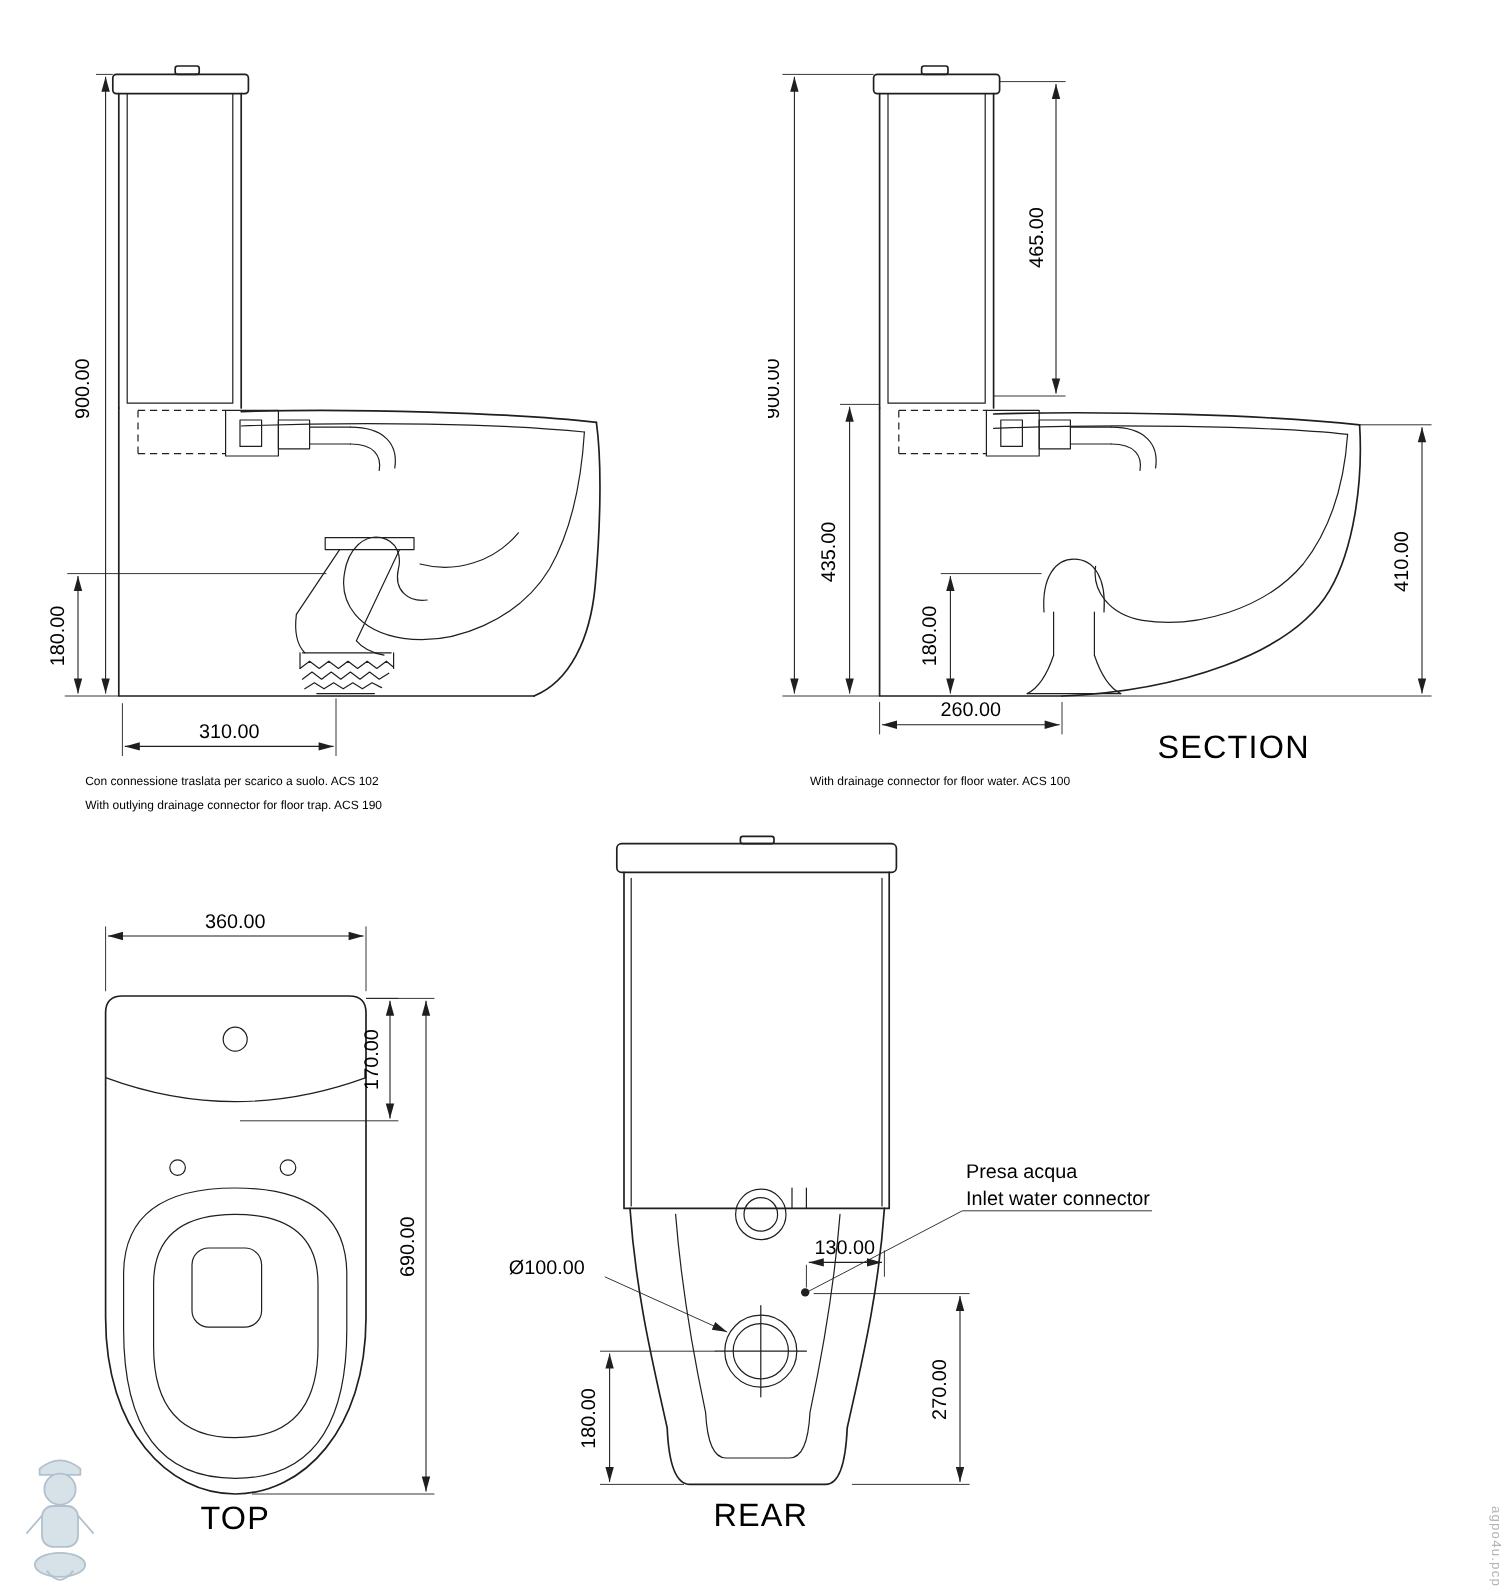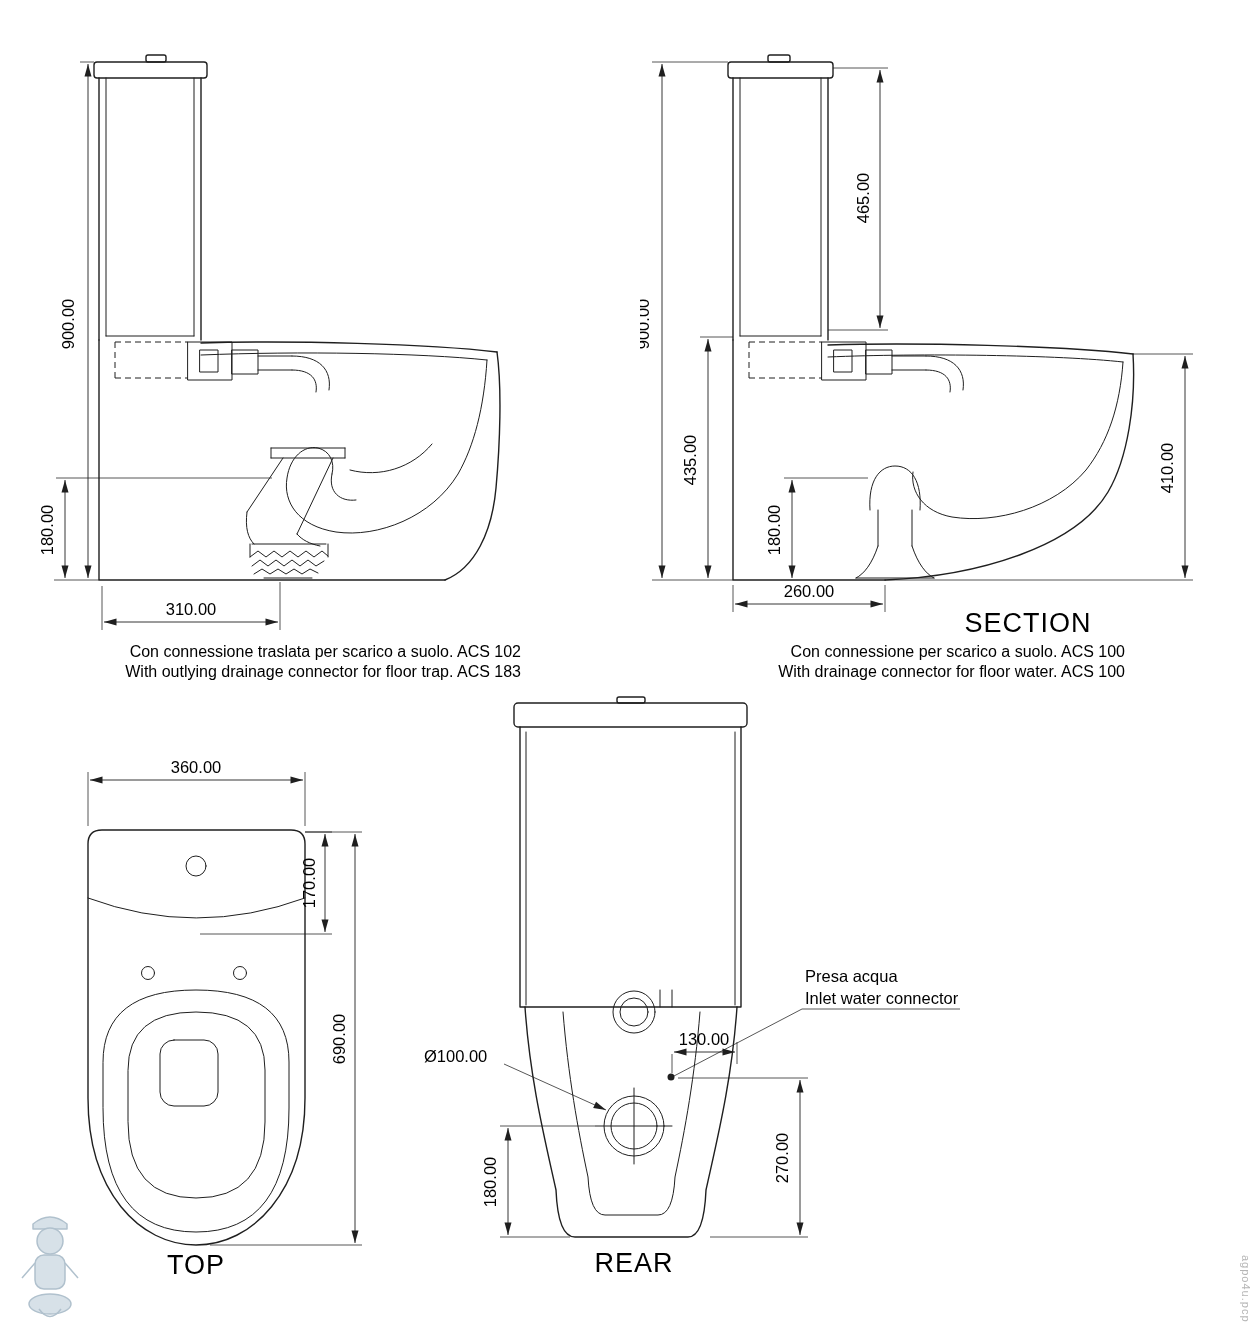--- a/index.html
+++ b/index.html
@@ -7,21 +7,21 @@
          font-family:"Liberation Sans",sans-serif;color:#000;}
   .view{position:absolute;}
   
   .o{fill:none;stroke:#1f1f1f;stroke-width:1.4;stroke-linecap:round;stroke-linejoin:round;}
   .i{fill:none;stroke:#1f1f1f;stroke-width:1;stroke-linecap:round;stroke-linejoin:round;}
   .dash{fill:none;stroke:#1f1f1f;stroke-width:1;stroke-dasharray:6 4;}
   .d{fill:none;stroke:#1f1f1f;stroke-width:0.9;}
   .e{fill:none;stroke:#1f1f1f;stroke-width:0.75;}
   text.t{font:16.5px "Liberation Sans",sans-serif;fill:#000;}
   text.big{font:27px "Liberation Sans",sans-serif;fill:#000;letter-spacing:1px;}
-  .caption{position:absolute;width:450px;text-align:right;font-size:16px;line-height:20px;}
+  .caption{position:absolute;width:450px;text-align:left;font-size:10px;line-height:20px;}
   .wm-text{position:absolute;right:6px;bottom:8px;writing-mode:vertical-rl;
            font-size:11px;color:#b5b5b5;letter-spacing:1px;}
 </style>
 </head>
 <body>
 
 <div id="sheet">
 
   <svg class="view" style="left:40px;top:40px;" width="520" height="610" viewBox="0 0 520 610">
     <defs>
@@ -82,21 +82,21 @@
 
     <g>
       <path class="e" d="M62,546 V590 M240,542 V590"></path>
       <line class="d" x1="64" y1="582" x2="238" y2="582" marker-start="url(#arA)" marker-end="url(#arA)"></line>
       <text class="t" x="151" y="575" text-anchor="middle">310.00</text>
     </g>
   </svg>
 
   <div class="caption" style="left:71px;top:642px;">
     <div>Con connessione traslata per scarico a suolo. ACS 102</div>
-    <div>With outlying drainage connector for floor trap. ACS 183</div>
+    <div>With outlying drainage connector for floor trap. ACS 190</div>
   </div>
 
   <svg class="view" style="left:640px;top:40px;" width="580" height="620" viewBox="0 0 580 620">
     <defs>
       <marker id="arB" markerUnits="userSpaceOnUse" markerWidth="14" markerHeight="10" refX="13" refY="5" orient="auto-start-reverse">
         <path d="M0.5,1.5 L13,5 L0.5,8.5 Z" fill="#1f1f1f"></path>
       </marker>
     </defs>
 
     <g>
@@ -160,21 +160,20 @@
     <g>
       <path class="e" d="M93,545 V572 M245,545 V572"></path>
       <line class="d" x1="95" y1="564" x2="243" y2="564" marker-start="url(#arB)" marker-end="url(#arB)"></line>
       <text class="t" x="169" y="557" text-anchor="middle">260.00</text>
     </g>
 
     <text class="big" x="388" y="592" text-anchor="middle">SECTION</text>
   </svg>
 
   <div class="caption" style="left:675px;top:642px;">
-    <div>Con connessione per scarico a suolo. ACS 100</div>
     <div>With drainage connector for floor water. ACS 100</div>
   </div>
 
   <svg class="view" style="left:60px;top:740px;" width="330" height="545" viewBox="0 0 330 545">
     <defs>
       <marker id="arC" markerUnits="userSpaceOnUse" markerWidth="14" markerHeight="10" refX="13" refY="5" orient="auto-start-reverse">
         <path d="M0.5,1.5 L13,5 L0.5,8.5 Z" fill="#1f1f1f"></path>
       </marker>
     </defs>
 

